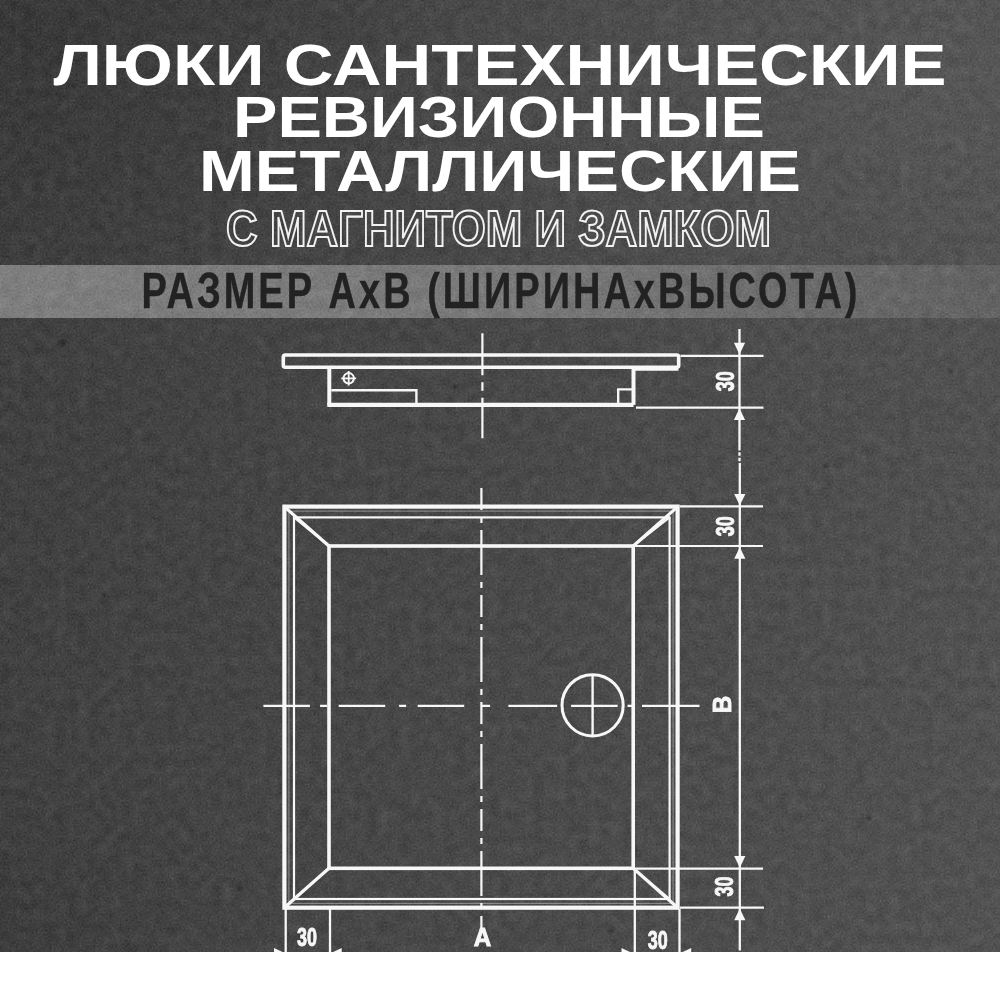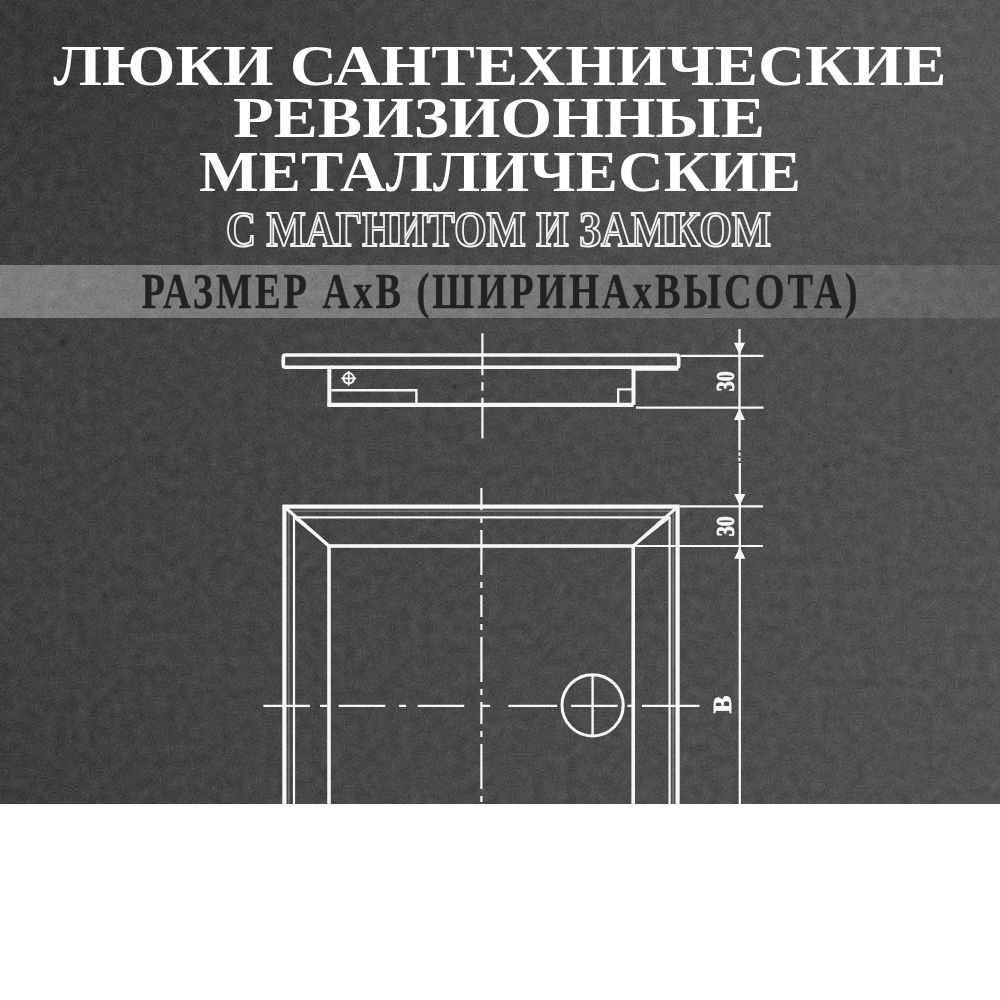--- a/index.html
+++ b/index.html
@@ -1,22 +1,22 @@
 <!DOCTYPE html>
 <html><head>
 <meta charset="utf-8">
 <style>
 html,body{margin:0;padding:0}
-.page{position:relative;width:1000px;height:804px;overflow:hidden;
+.page{position:relative;width:1000px;height:952px;overflow:hidden;
 background:
  radial-gradient(900px 550px at 90% 8%, rgba(255,255,255,0.06), rgba(255,255,255,0) 62%),
  radial-gradient(750px 550px at 0% 2%, rgba(0,0,0,0.15), rgba(0,0,0,0) 60%),
  radial-gradient(500px 350px at 0% 100%, rgba(0,0,0,0.09), rgba(0,0,0,0) 60%),
  linear-gradient(98deg, #404040 0%, #4d4d4d 50%, #5a5a5a 100%);
-font-family:Liberation Serif, serif;}
+font-family:Liberation Sans, sans-serif;}
 svg{position:absolute;left:0;top:0}
 </style>
 </head>
 <body>
 <div class="page">
 <svg width="1000" height="1000" viewBox="0 0 1000 1000">
 <defs>
 <filter id="grain" x="0" y="0" width="100%" height="100%" color-interpolation-filters="sRGB">
 <feTurbulence type="fractalNoise" baseFrequency="0.5" numOctaves="3" seed="7" stitchTiles="stitch"></feTurbulence>
 <feColorMatrix type="matrix" values="0.33 0.33 0.33 0 0 0.33 0.33 0.33 0 0 0.33 0.33 0.33 0 0 0 0 0 0 1"></feColorMatrix>

